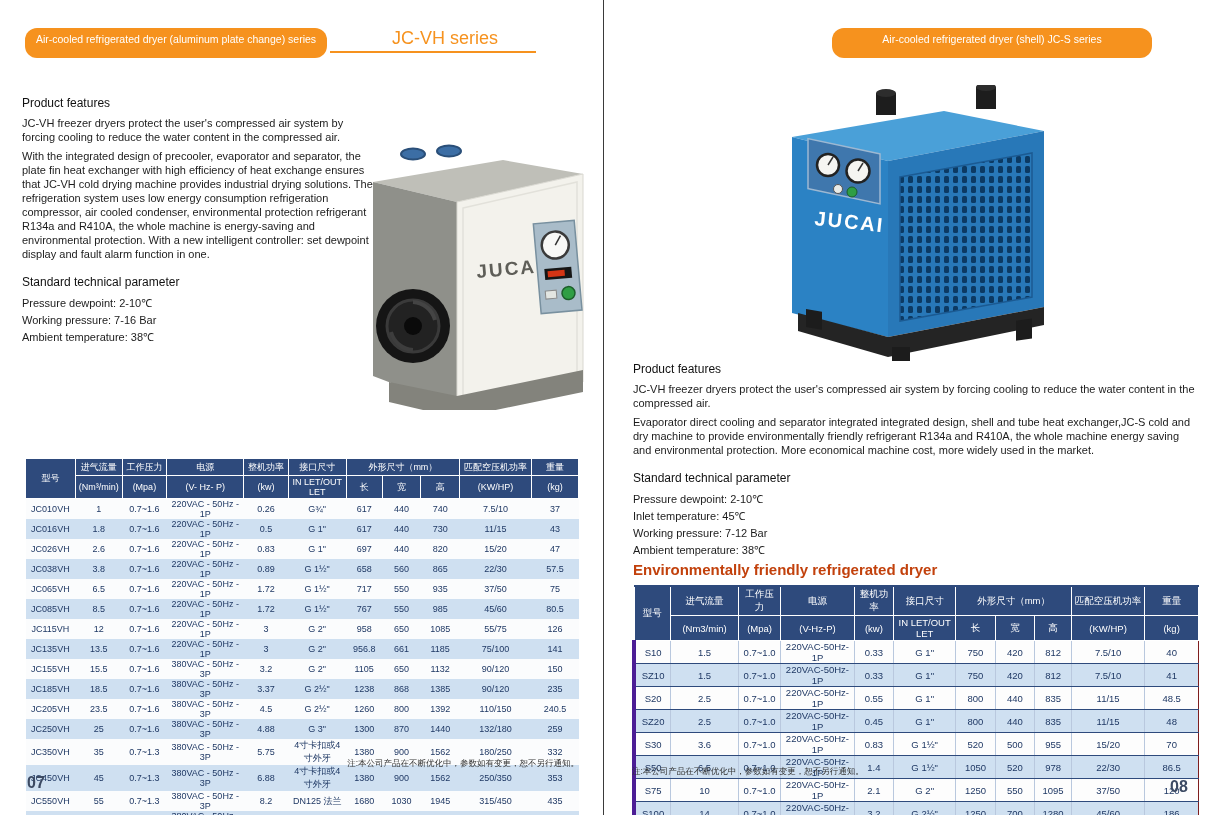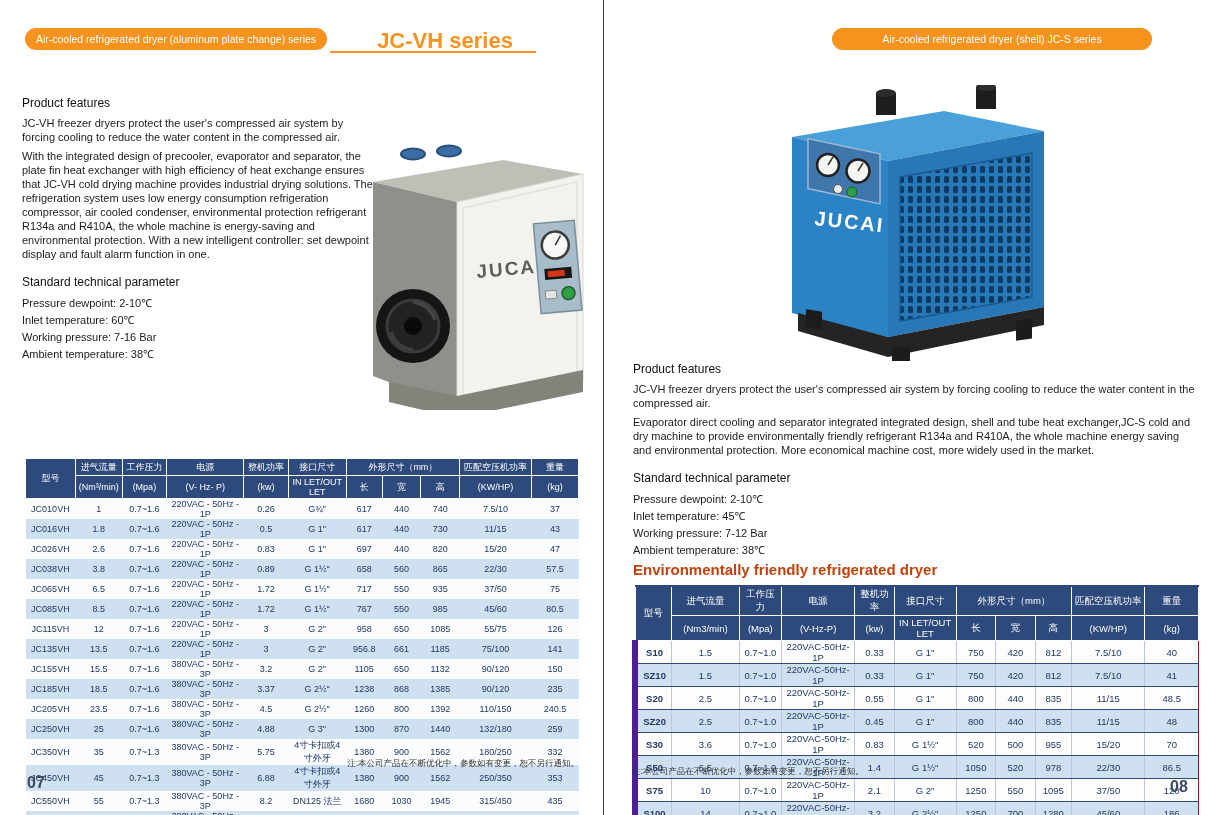--- a/index.html
+++ b/index.html
@@ -1,24 +1,24 @@
 <!DOCTYPE html>
 <html><head>
 <meta charset="utf-8">
 <style>
   * { margin:0; padding:0; box-sizing:border-box; }
   html,body { width:1207px; height:815px; background:#fff; font-family:"Liberation Sans",sans-serif; color:#222; overflow:hidden; }
   .stage { position:relative; width:1207px; height:815px; background:#fff; }
   .divider { position:absolute; left:603px; top:0; width:1px; height:815px; background:#3a3a3a; }
 
   
-  .pill { position:absolute; background:#f6921e; color:#fff; border-radius:12px; text-align:center; font-size:10.5px; line-height:23px; height:22px; white-space:nowrap; }
+  .pill { position:absolute; background:#f6921e; color:#fff; border-radius:12px; text-align:center; font-size:10.5px; line-height:23px; height:30px; white-space:nowrap; }
   .pill-left { left:25px; top:28px; width:302px; }
   .pill-right { left:832px; top:28px; width:320px; }
-  .series-title { position:absolute; left:345px; top:28px; width:200px; text-align:center; color:#f6921e; font-weight:bold; font-size:22px; }
+  .series-title { position:absolute; left:345px; top:28px; width:200px; text-align:center; color:#f6921e; font-weight:normal; font-size:18px; }
   .title-underline { position:absolute; left:330px; top:51px; width:206px; height:2px; background:#f6921e; }
 
   
   .features { position:absolute; font-size:11px; line-height:14px; color:#1c1c1c; }
   .features-left  { left:22px; top:96px;  width:352px; }
   .features-right { left:633px; top:362px; width:566px; }
   .feat-head { font-size:12px; margin-bottom:6px; color:#111; }
   .feat-p { margin-bottom:5px; }
   .params-head { font-size:12px; margin-top:14px; margin-bottom:6px; color:#111; }
   .param-line { font-size:11px; line-height:17px; }
@@ -32,21 +32,21 @@
   .t-jcvh { left:25px; top:458px; width:554px; font-size:9px; }
   .t-jcvh th { font-size:9px; height:17px; padding:1px 2px; }
   .t-jcvh td { height:15.5px; padding:0 2px; }
   .t-jcvh tbody tr:nth-child(even) td { background:#cfe0f1; }
   .t-jcvh tbody tr:nth-child(odd) td { background:#fbfcfd; }
 
   .t-jcs { left:632px; top:585px; width:567px; font-size:9.5px; border-top:2px solid #2e4a7c; }
   .t-jcs th { font-size:9.5px; height:18px; padding:1px 2px; }
   .t-jcs td { height:19px; padding:0 2px; border-bottom:1px solid #2e4a7c; border-right:1px solid #b9c8de; }
   .t-jcs td:last-child { border-right:1px solid #7f1d1d; }
-  .t-jcs td:first-child { border-left:6px solid #4c1d95;font-weight:bold; }
+  .t-jcs td:first-child { border-left:4px solid #4c1d95; }
   .t-jcs tbody tr:nth-child(even) td { background:#cfe0f1; }
   .t-jcs tbody tr:nth-child(odd) td { background:#fdfdfd; }
 
   .note { position:absolute; font-size:8.5px; color:#333; }
   .note-left { left:25px; top:758px; width:554px; text-align:right; }
   .note-right { left:632px; top:766px; width:567px; text-align:left; }
   .pagenum { position:absolute; font-size:16px; font-weight:bold; color:#3c4a63; }
   .pn-left { left:27px; top:774px; }
   .pn-right { left:1170px; top:778px; }
 
@@ -65,21 +65,20 @@
     <div class="pill pill-left">Air-cooled refrigerated dryer (aluminum plate change) series</div>
     <div class="series-title">JC-VH series</div>
     <div class="title-underline"></div>
 
     <div class="features features-left">
       <div class="feat-head">Product features</div>
       <div class="feat-p">JC-VH freezer dryers protect the user's compressed air system by forcing cooling to reduce the water content in the compressed air.</div>
       <div class="feat-p">With the integrated design of precooler, evaporator and separator, the plate fin heat exchanger with high efficiency of heat exchange ensures that JC-VH cold drying machine provides industrial drying solutions. The refrigeration system uses low energy consumption refrigeration compressor, air cooled condenser, environmental protection refrigerant R134a and R410A, the whole machine is energy-saving and environmental protection. With a new intelligent controller: set dewpoint display and fault alarm function in one.</div>
       <div class="params-head">Standard technical parameter</div>
       <div class="param-line">Pressure dewpoint: 2-10℃</div>
-      <div class="param-line">Inlet temperature: 60℃</div>
       <div class="param-line">Working pressure: 7-16 Bar</div>
       <div class="param-line">Ambient temperature: 38℃</div>
     </div>
 
     <div class="photo photo-left">
       <svg width="250" height="280" viewBox="0 0 250 280">
 
         <ellipse cx="68" cy="24" rx="12" ry="5.5" fill="#3c6ea5" stroke="#2a4f79" stroke-width="2"></ellipse>
         <ellipse cx="104" cy="21" rx="12" ry="5.5" fill="#3c6ea5" stroke="#2a4f79" stroke-width="2"></ellipse>
 

